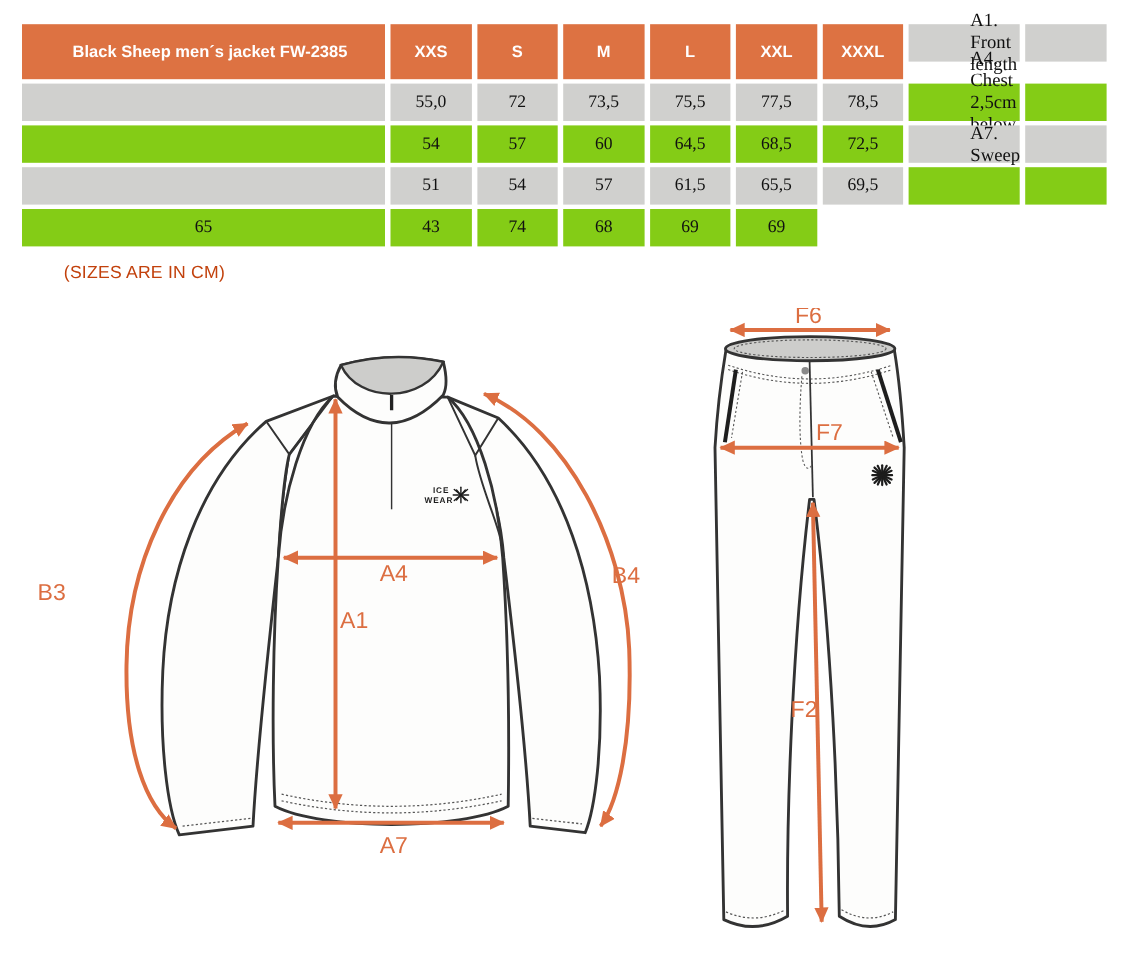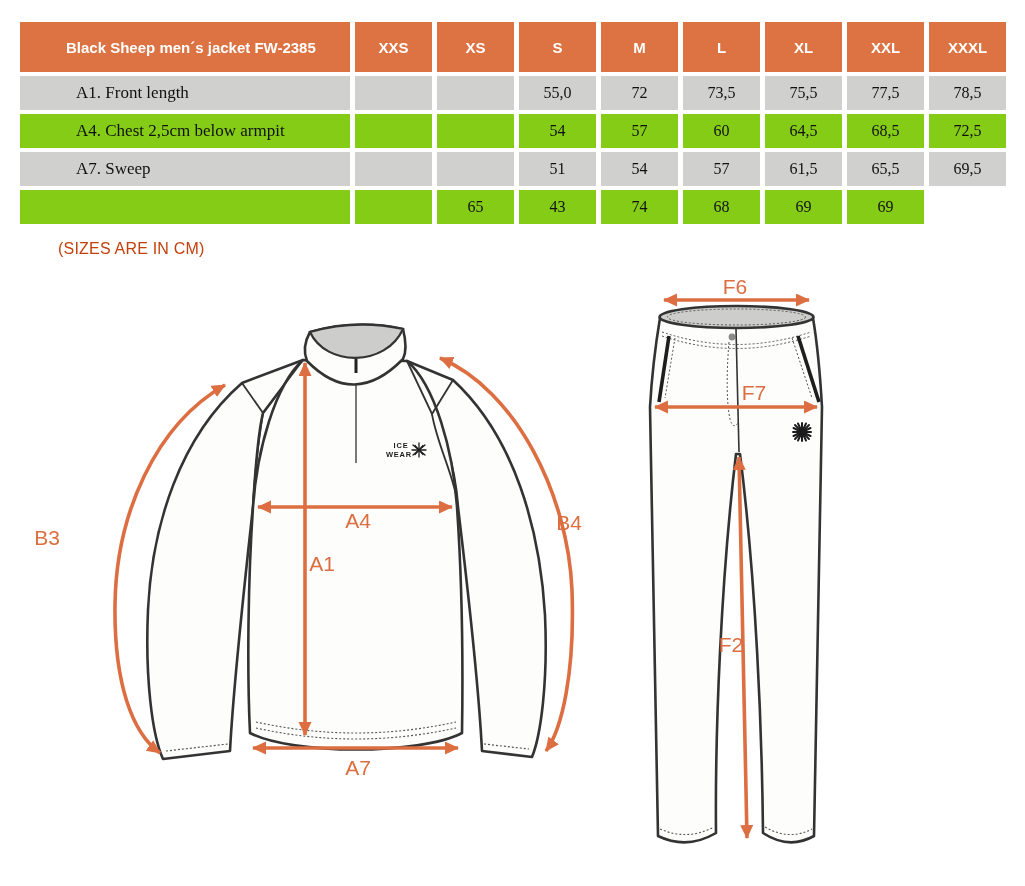--- a/index.html
+++ b/index.html
@@ -48,25 +48,23 @@
 </style>
 </head>
 <body>
 
 <div class="page">
 
   <div class="size-table">
 
     <div class="cell th th-title">Black Sheep men´s jacket FW-2385</div>
     <div class="cell th">XXS</div>
-    <div class="cell th">XS</div>
     <div class="cell th">S</div>
     <div class="cell th">M</div>
     <div class="cell th">L</div>
-    <div class="cell th">XL</div>
     <div class="cell th">XXL</div>
     <div class="cell th">XXXL</div>
 
     <div class="cell td td-label row-dark">A1. Front length</div>
     <div class="cell td row-dark"></div>
     <div class="cell td row-dark"></div>
     <div class="cell td row-dark">55,0</div>
     <div class="cell td row-dark">72</div>
     <div class="cell td row-dark">73,5</div>
     <div class="cell td row-dark">75,5</div>

